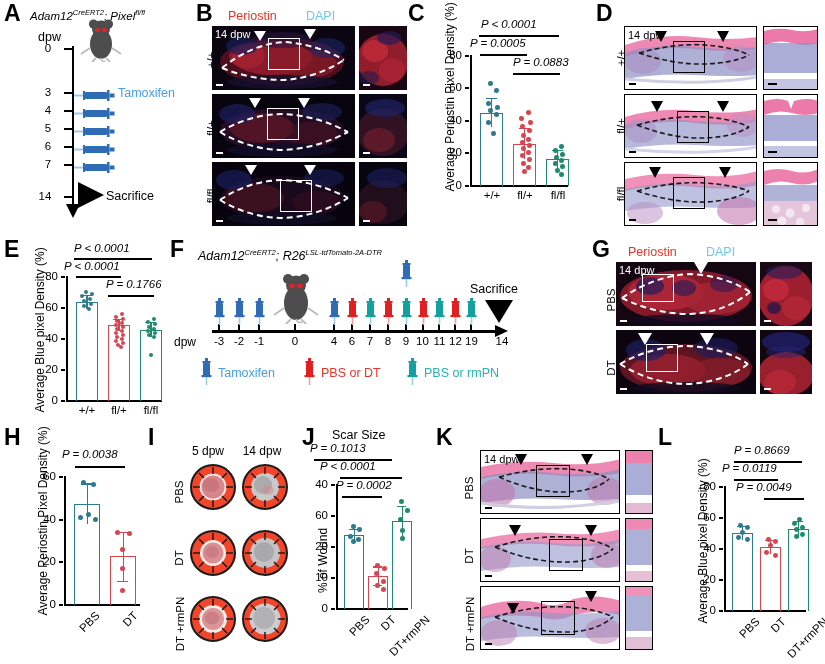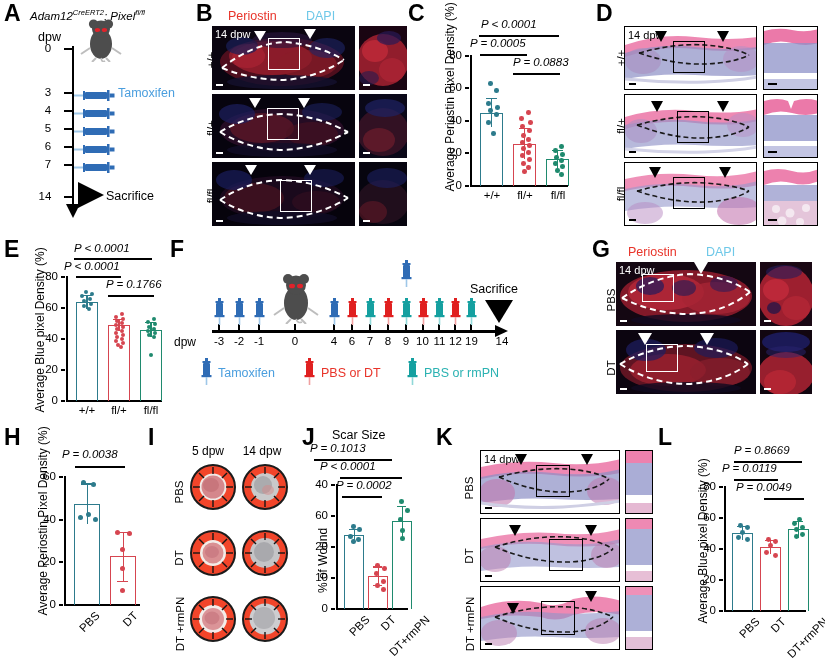--- a/index.html
+++ b/index.html
@@ -507,20 +507,23 @@
   <div class="pval" style="left:74px;top:6px;font-style:italic;">P &lt; 0.0001</div>
   <div class="pbar" style="left:74px;top:22px;width:78px;"></div>
   <div class="pval" style="left:64px;top:24px;font-style:italic;">P &lt; 0.0001</div>
   <div class="pbar" style="left:76px;top:40px;width:45px;"></div>
   <div class="pval" style="left:106px;top:42px;font-style:italic;">P = 0.1766</div>
   <div class="pbar" style="left:108px;top:59px;width:46px;"></div>
 </div>
 
 <div class="panel" style="left:170px;top:236px;width:420px;height:186px;">
   <div class="plabel" style="left:0;top:2px;">F</div>
+  <div class="genotype" style="left:28px;top:12px;font-size:12.5px;">
+    <span>Adam12</span><span class="sup">CreERT2</span><span>; R26</span><span class="sup">LSL-tdTomato-2A-DTR</span>
+  </div>
 
   <div class="mouse" style="left:100px;top:36px;width:52px;height:52px;">
     <svg width="52" height="52" viewBox="0 0 52 52">
       <ellipse cx="26" cy="31" rx="12" ry="17" fill="#4d4d4d"></ellipse>
       <ellipse cx="26" cy="13" rx="10" ry="9.5" fill="#4d4d4d"></ellipse>
       <circle cx="18" cy="7" r="5" fill="#4d4d4d"></circle>
       <circle cx="34" cy="7" r="5" fill="#4d4d4d"></circle>
       <ellipse cx="22" cy="14" rx="3" ry="2.3" fill="#e0232b"></ellipse>
       <ellipse cx="30" cy="14" rx="3" ry="2.3" fill="#e0232b"></ellipse>
       <path d="M14 36 L4 43" stroke="#bdbdbd" stroke-width="2" fill="none"></path>

